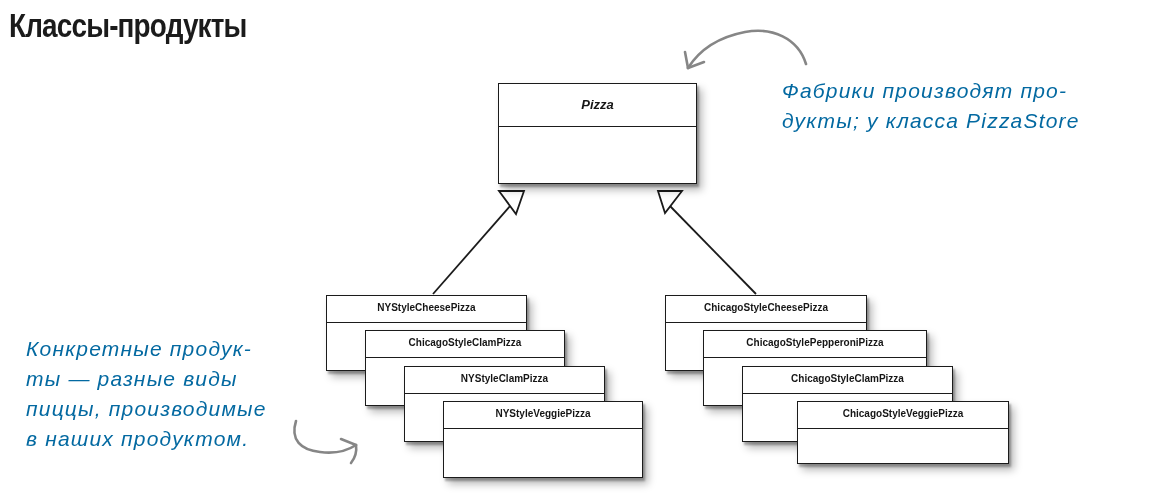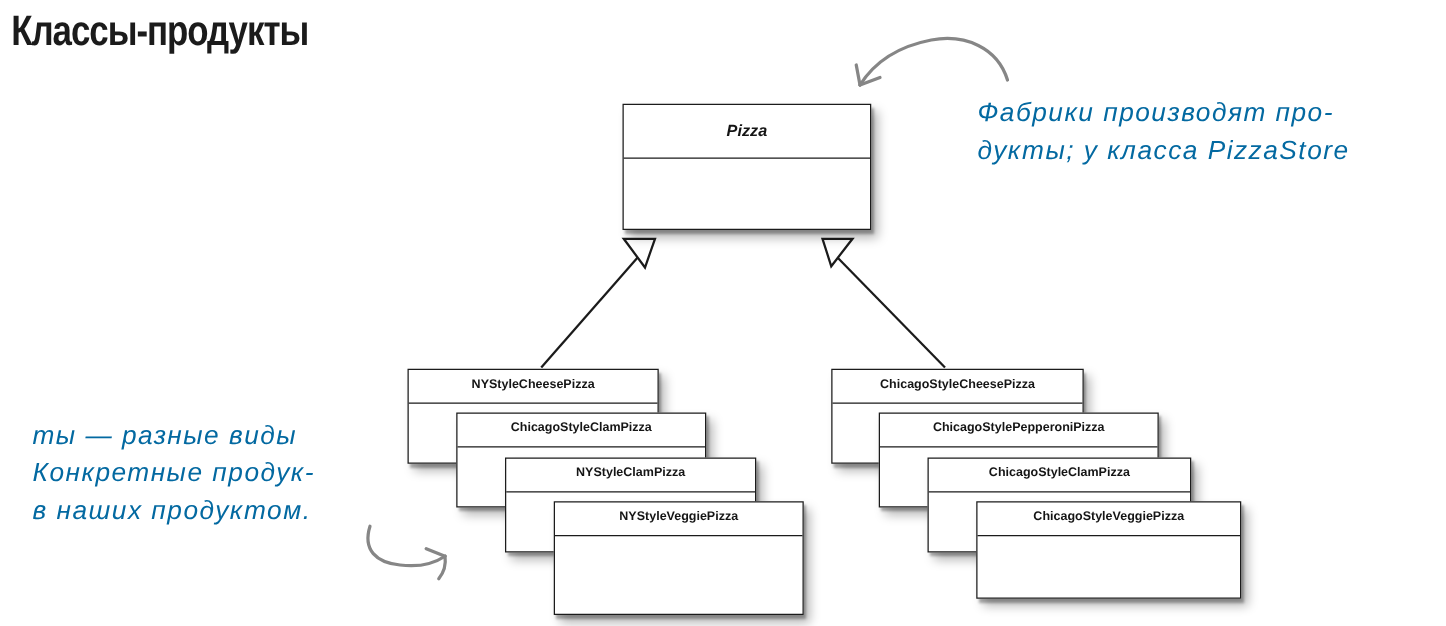--- a/index.html
+++ b/index.html
@@ -105,46 +105,47 @@
     <div class="bdy"></div>
   </div>
   <div class="class-box z2" style="left:365px; top:330px; width:200px; height:76px;">
     <div class="hdr">ChicagoStyleClamPizza</div>
     <div class="bdy"></div>
   </div>
   <div class="class-box z3" style="left:404px; top:366px; width:201px; height:76px;">
     <div class="hdr">NYStyleClamPizza</div>
     <div class="bdy"></div>
   </div>
-  <div class="class-box z4" style="left:443px; top:401px; width:200px; height:91px;">
+  <div class="class-box z4" style="left:443px; top:401px; width:200px; height:77px;">
     <div class="hdr">NYStyleVeggiePizza</div>
     <div class="bdy"></div>
   </div>
 
   <div class="class-box z1" style="left:665px; top:295px; width:202px; height:76px;">
     <div class="hdr">ChicagoStyleCheesePizza</div>
     <div class="bdy"></div>
   </div>
   <div class="class-box z2" style="left:703px; top:330px; width:224px; height:76px;">
     <div class="hdr">ChicagoStylePepperoniPizza</div>
     <div class="bdy"></div>
   </div>
   <div class="class-box z3" style="left:742px; top:366px; width:211px; height:76px;">
     <div class="hdr">ChicagoStyleClamPizza</div>
     <div class="bdy"></div>
   </div>
-  <div class="class-box z4" style="left:781px; top:401px; width:212px; height:78px;">
+  <div class="class-box z4" style="left:797px; top:401px; width:212px; height:63px;">
     <div class="hdr">ChicagoStyleVeggiePizza</div>
     <div class="bdy"></div>
   </div>
 
   <div class="note" style="left:782px; top:76px;">
     <div>Фабрики производят про-</div>
     <div>дукты; у класса PizzaStore</div>
   </div>
 
   <div class="note" style="left:26px; top:334px;">
+    <div>Конкретные продук-</div>
     <div>ты — разные виды</div>
-    <div>Конкретные продук-</div>
+    <div>пиццы, производимые</div>
     <div>в наших продуктом.</div>
   </div>
 
 </div>
 
 </body></html>

